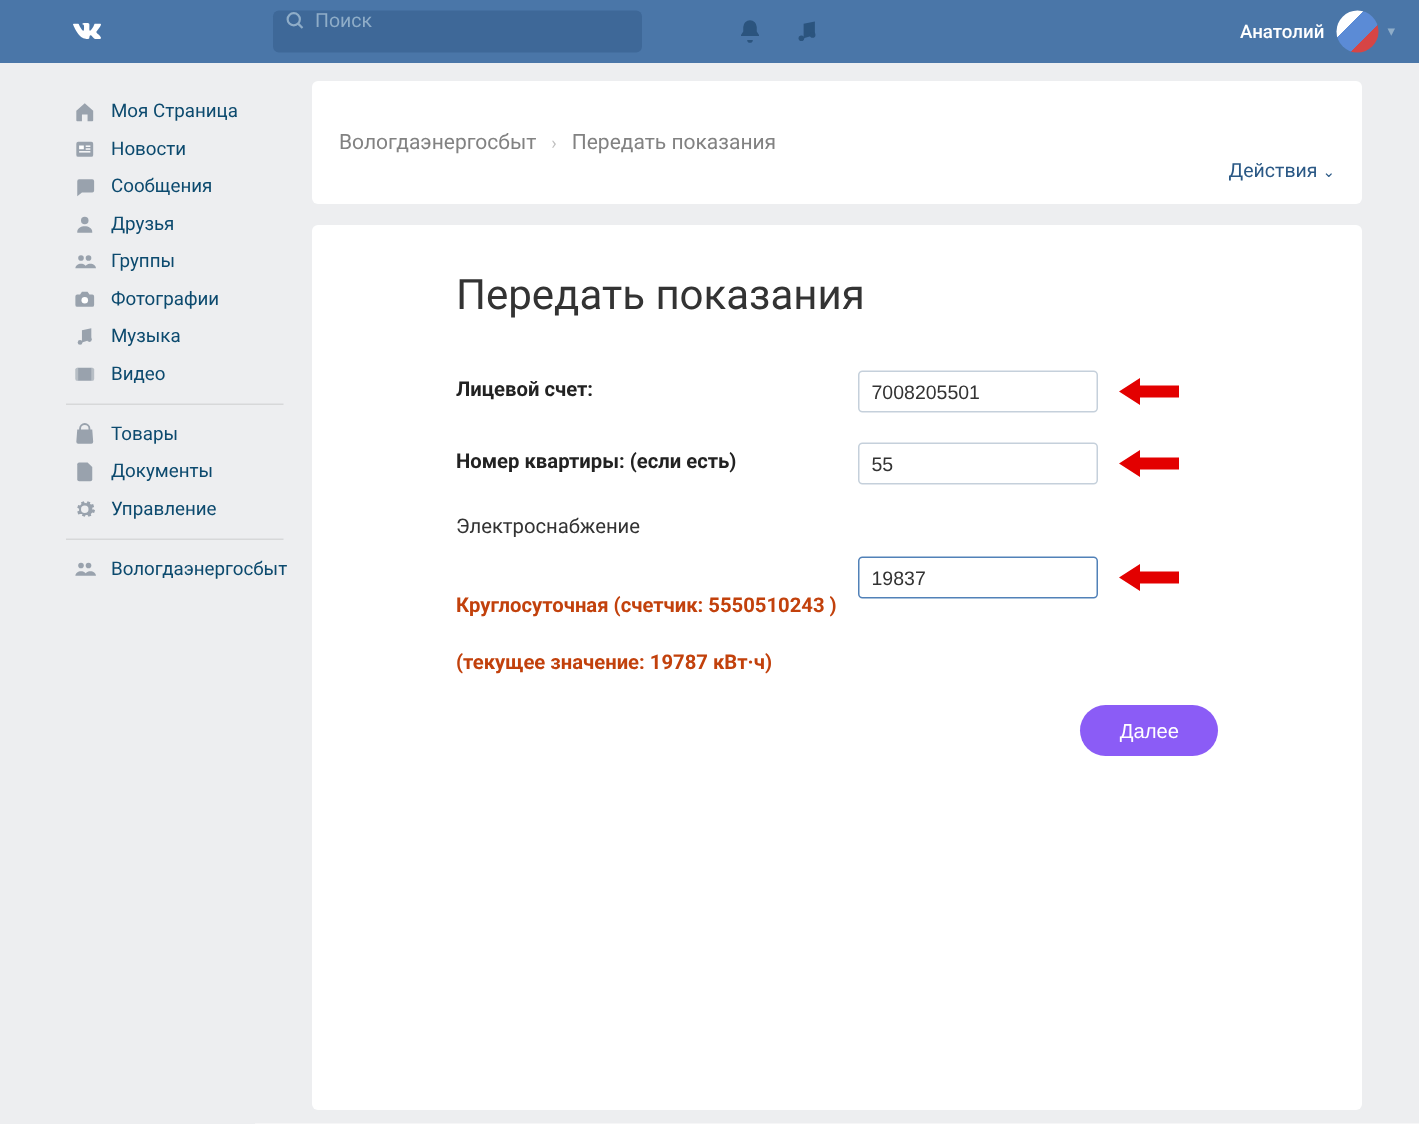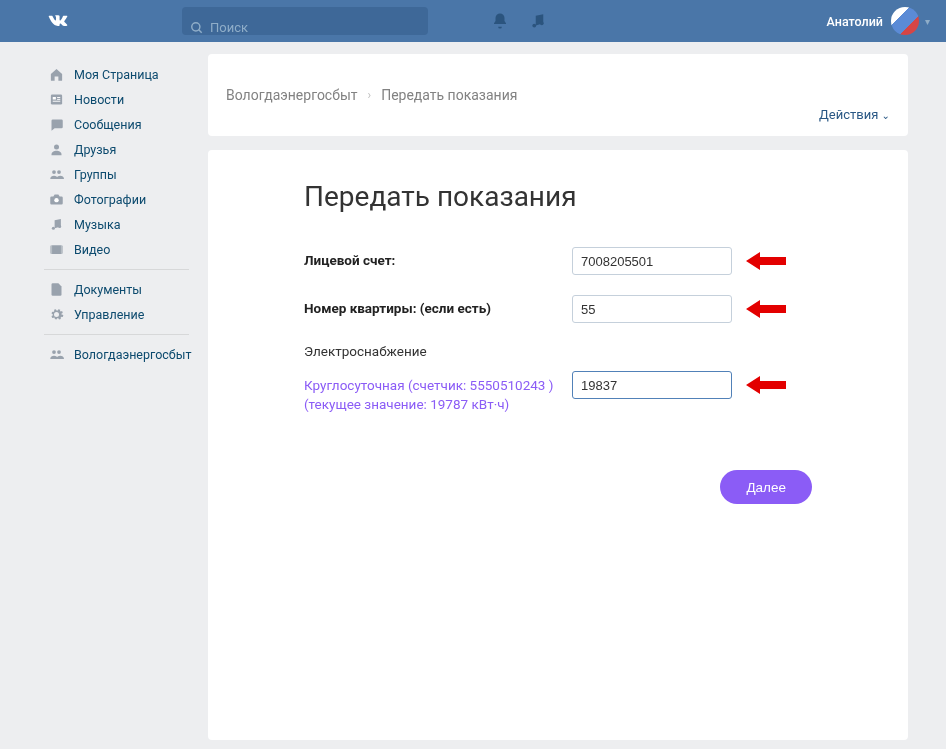--- a/index.html
+++ b/index.html
@@ -23,21 +23,21 @@
   width: 28px; height: 28px;
   margin-left: 32px;
   margin-right: 110px;
 }
 .search-wrap {
   background: #3e6898;
   border-radius: 4px;
   height: 28px;
   width: 246px;
   display: flex;
-  align-items: flex-end;
+  align-items: flex-start;
   padding: 0 8px;
   color: #8fadc8;
 }
 .search-wrap svg { margin-right: 6px; flex-shrink:0;}
 .topbar-spacer { flex: 1; }
 .topbar-icon {
   color: #8fadc8;
   margin: 0 10px;
   display: flex;
   align-items: center;
@@ -137,23 +137,24 @@
   color: #333;
   outline: none;
 }
 .input.focused { border-color: #5181b8; }
 .section-sub {
   color: #333;
   font-size: 13.5px;
   margin-bottom: 12px;
 }
 .meter-label {
-  font-weight: 400;
+  font-weight: 700;
   font-size: 13.5px;
-  color: #8b5cf6;
+  color: #c2410c;
+  margin-top: 19px;
 }
 .arrow-annot {
   width: 40px;
   height: 18px;
   margin-left: 14px;
   margin-top: 5px;
   flex-shrink:0;
 }
 .btn-primary {
   position: absolute;
@@ -283,20 +284,28 @@
           </svg>
         </span>
       <span>Видео</span>
     </div>
 
     <div class="side-sep"></div>
 
     <div class="side-item">
       <span class="icon">
           <svg width="15" height="15" viewBox="0 0 24 24" fill="#99a2ad">
+            <path d="M6 7V6a6 6 0 0 1 12 0v1h2l1 13a2 2 0 0 1-2 2H5a2 2 0 0 1-2-2L4 7h2zm2 0h8V6a4 4 0 0 0-8 0v1z"></path>
+          </svg>
+        </span>
+      <span>Товары</span>
+    </div>
+    <div class="side-item">
+      <span class="icon">
+          <svg width="15" height="15" viewBox="0 0 24 24" fill="#99a2ad">
             <path d="M6 2h9l5 5v13a2 2 0 0 1-2 2H6a2 2 0 0 1-2-2V4a2 2 0 0 1 2-2z"></path>
           </svg>
         </span>
       <span>Документы</span>
     </div>
     <div class="side-item">
       <span class="icon">
           <svg width="15" height="15" viewBox="0 0 24 24" fill="#99a2ad">
             <path d="M12 8a4 4 0 1 0 0 8 4 4 0 0 0 0-8zm9 4l2 1-1 3-2-.5a9 9 0 0 1-1.5 1.5l.5 2-3 1-1-2a9 9 0 0 1-2 0l-1 2-3-1 .5-2A9 9 0 0 1 7 17l-2 .5-1-3 2-1a9 9 0 0 1 0-2l-2-1 1-3 2 .5A9 9 0 0 1 8.5 6.5L8 4.5l3-1 1 2a9 9 0 0 1 2 0l1-2 3 1-.5 2A9 9 0 0 1 19 7l2-.5 1 3-2 1a9 9 0 0 1 0 2z"></path>
           </svg>

